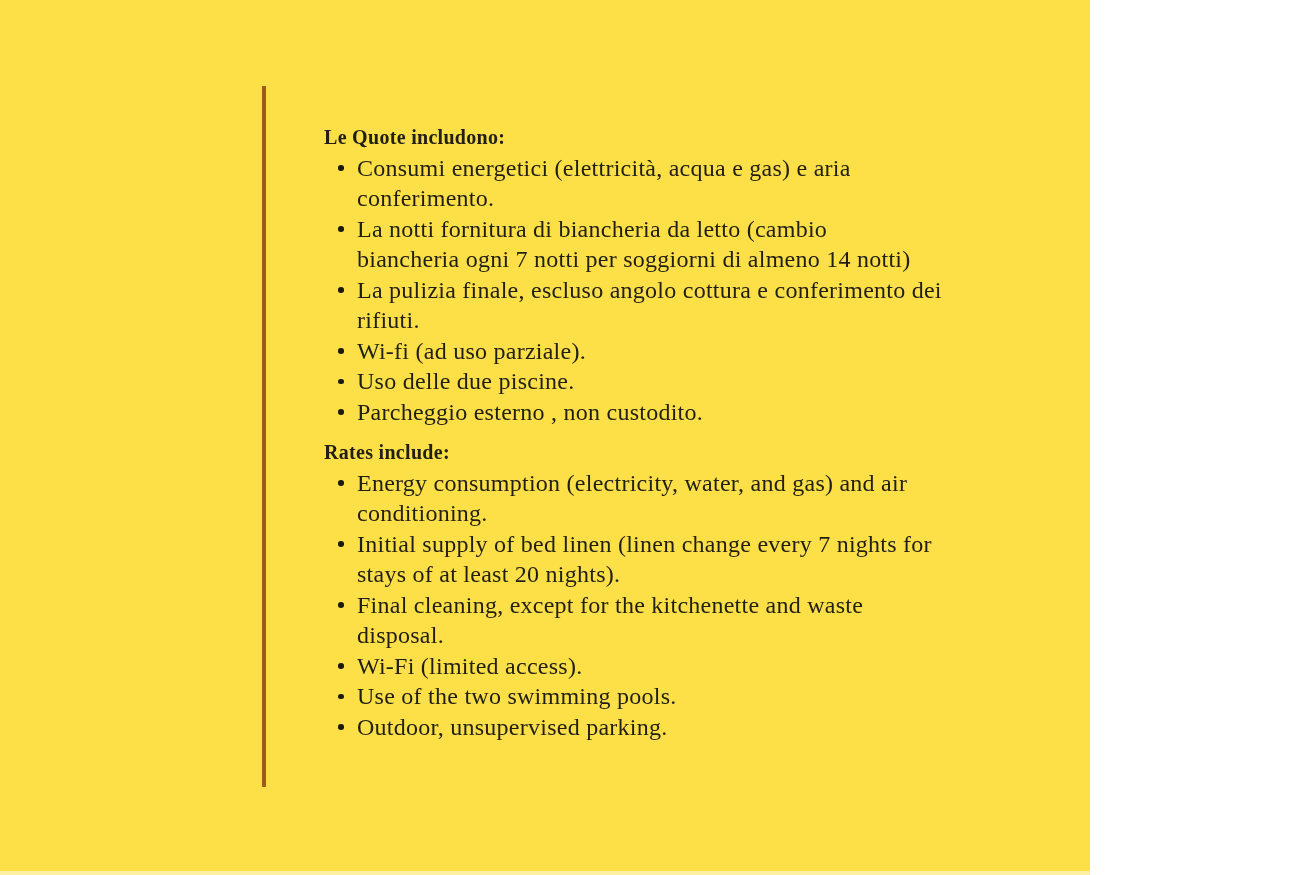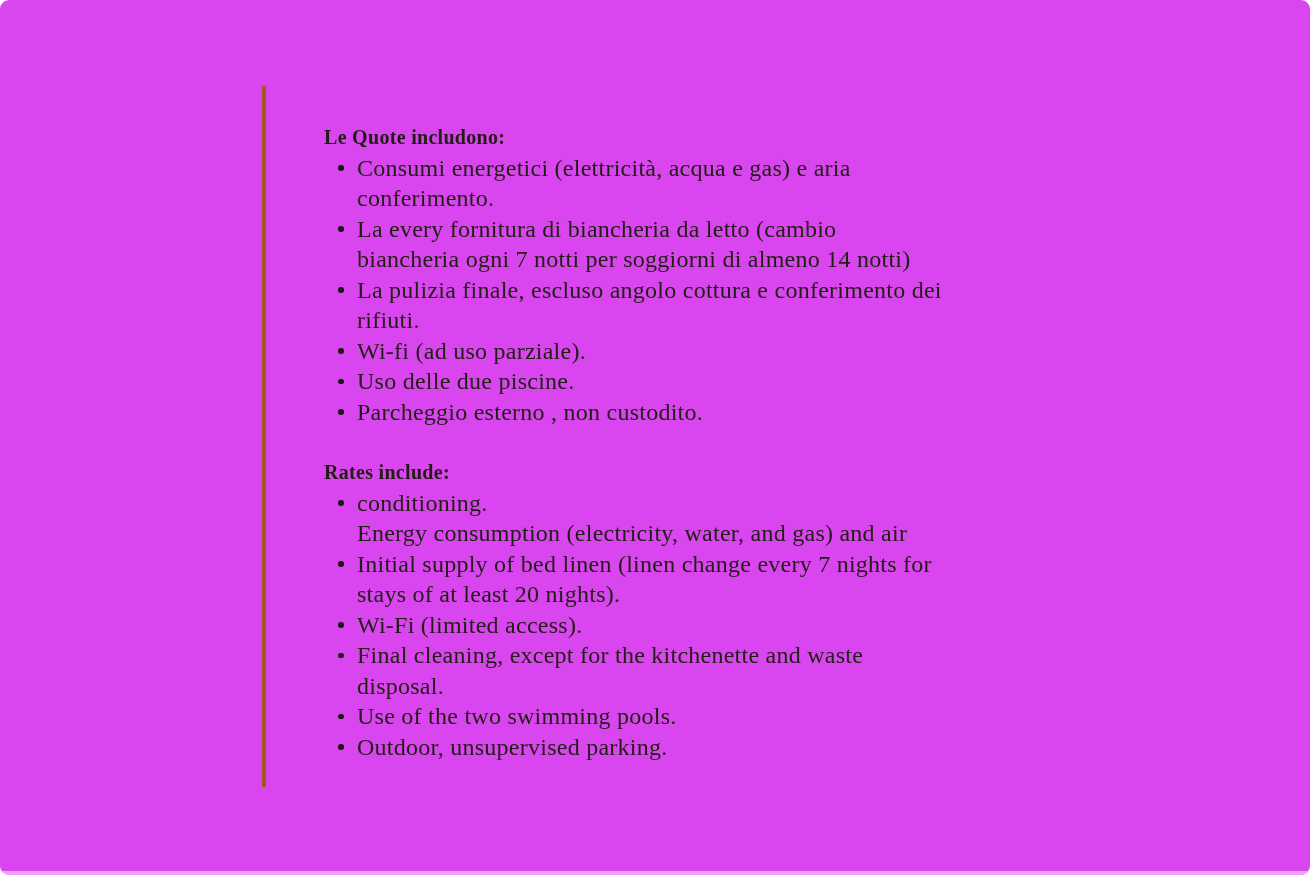--- a/index.html
+++ b/index.html
@@ -1,27 +1,26 @@
 <!DOCTYPE html>
 <html><head>
 <meta charset="utf-8">
 <style>
   html, body {
     margin: 0;
     padding: 0;
   }
   .page {
     position: relative;
-    width: 1310px;
+    width: 1090px;
     height: 875px;
-    background: #d946ef;
+    background: #fde047;
     overflow: hidden;
     font-family: "Liberation Serif", serif;
     color: #211e15;
-    border-radius: 9px;
   }
   .accent-line {
     position: absolute;
     left: 262px;
     top: 86px;
     width: 4px;
     height: 701px;
     background: #a05c1a;
   }
   .content {
@@ -57,21 +56,21 @@
     width: 5.5px;
     height: 5.5px;
     border-radius: 50%;
     background: #1c1911;
   }
   .line {
     display: block;
     white-space: nowrap;
   }
   .section-en {
-    margin-top: 30px;
+    margin-top: 10px;
   }
   .bottom-strip {
     position: absolute;
     left: 0;
     bottom: 0;
     width: 100%;
     height: 4px;
     background: rgba(255, 255, 255, 0.5);
   }
 </style>
@@ -84,21 +83,21 @@
   <div class="content">
 
     <section class="section-it">
       <h2 class="heading">Le Quote includono:</h2>
       <ul class="list">
         <li class="item">
           <span class="line">Consumi energetici (elettricità, acqua e gas) e aria</span>
           <span class="line">conferimento.</span>
         </li>
         <li class="item">
-          <span class="line">La every fornitura di biancheria da letto (cambio</span>
+          <span class="line">La notti fornitura di biancheria da letto (cambio</span>
           <span class="line">biancheria ogni 7 notti per soggiorni di almeno 14 notti)</span>
         </li>
         <li class="item">
           <span class="line">La pulizia finale, escluso angolo cottura e conferimento dei</span>
           <span class="line">rifiuti.</span>
         </li>
         <li class="item">
           <span class="line">Wi-fi (ad uso parziale).</span>
         </li>
         <li class="item">
@@ -107,33 +106,33 @@
         <li class="item">
           <span class="line">Parcheggio esterno , non custodito.</span>
         </li>
       </ul>
     </section>
 
     <section class="section-en">
       <h2 class="heading">Rates include:</h2>
       <ul class="list">
         <li class="item">
+          <span class="line">Energy consumption (electricity, water, and gas) and air</span>
           <span class="line">conditioning.</span>
-          <span class="line">Energy consumption (electricity, water, and gas) and air</span>
         </li>
         <li class="item">
           <span class="line">Initial supply of bed linen (linen change every 7 nights for</span>
           <span class="line">stays of at least 20 nights).</span>
         </li>
         <li class="item">
-          <span class="line">Wi-Fi (limited access).</span>
+          <span class="line">Final cleaning, except for the kitchenette and waste</span>
+          <span class="line">disposal.</span>
         </li>
         <li class="item">
-          <span class="line">Final cleaning, except for the kitchenette and waste</span>
-          <span class="line">disposal.</span>
+          <span class="line">Wi-Fi (limited access).</span>
         </li>
         <li class="item">
           <span class="line">Use of the two swimming pools.</span>
         </li>
         <li class="item">
           <span class="line">Outdoor, unsupervised parking.</span>
         </li>
       </ul>
     </section>
 

